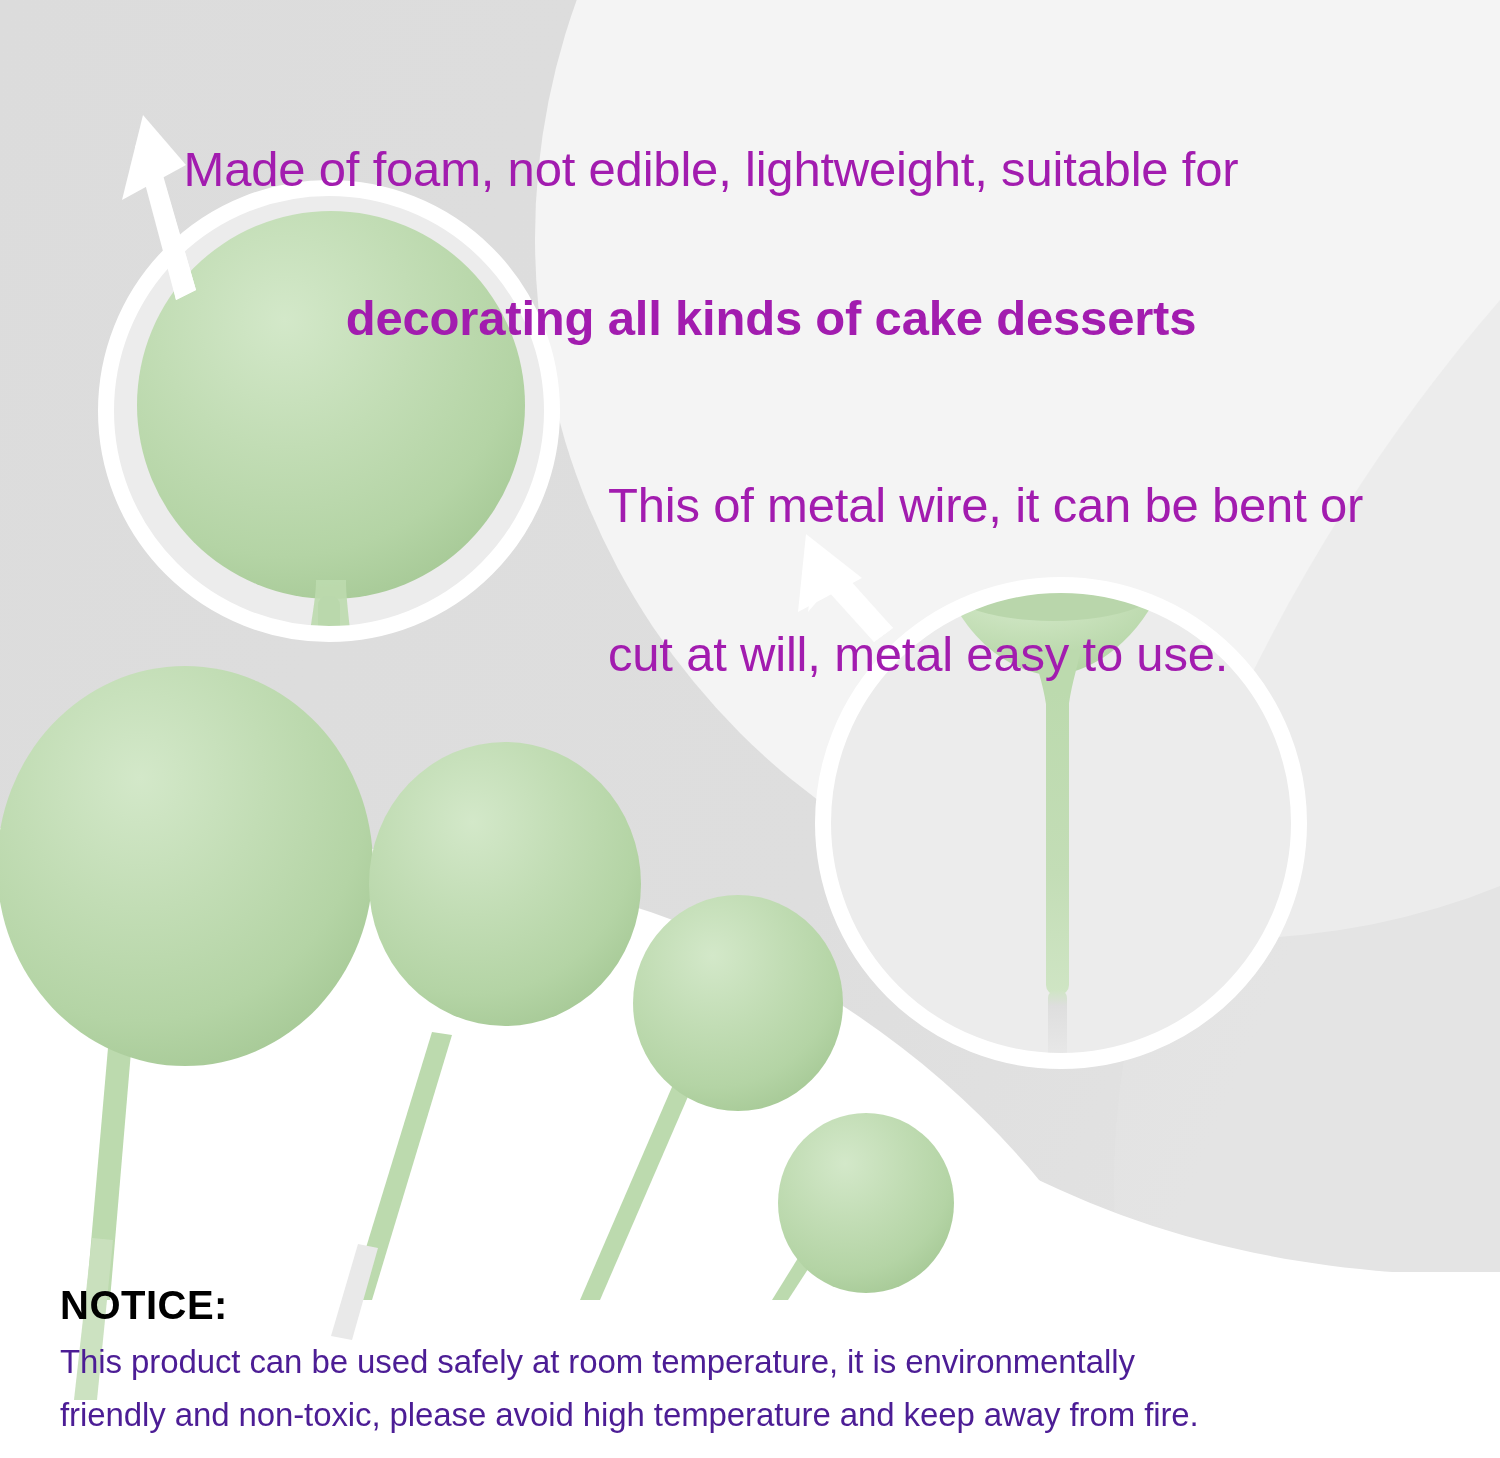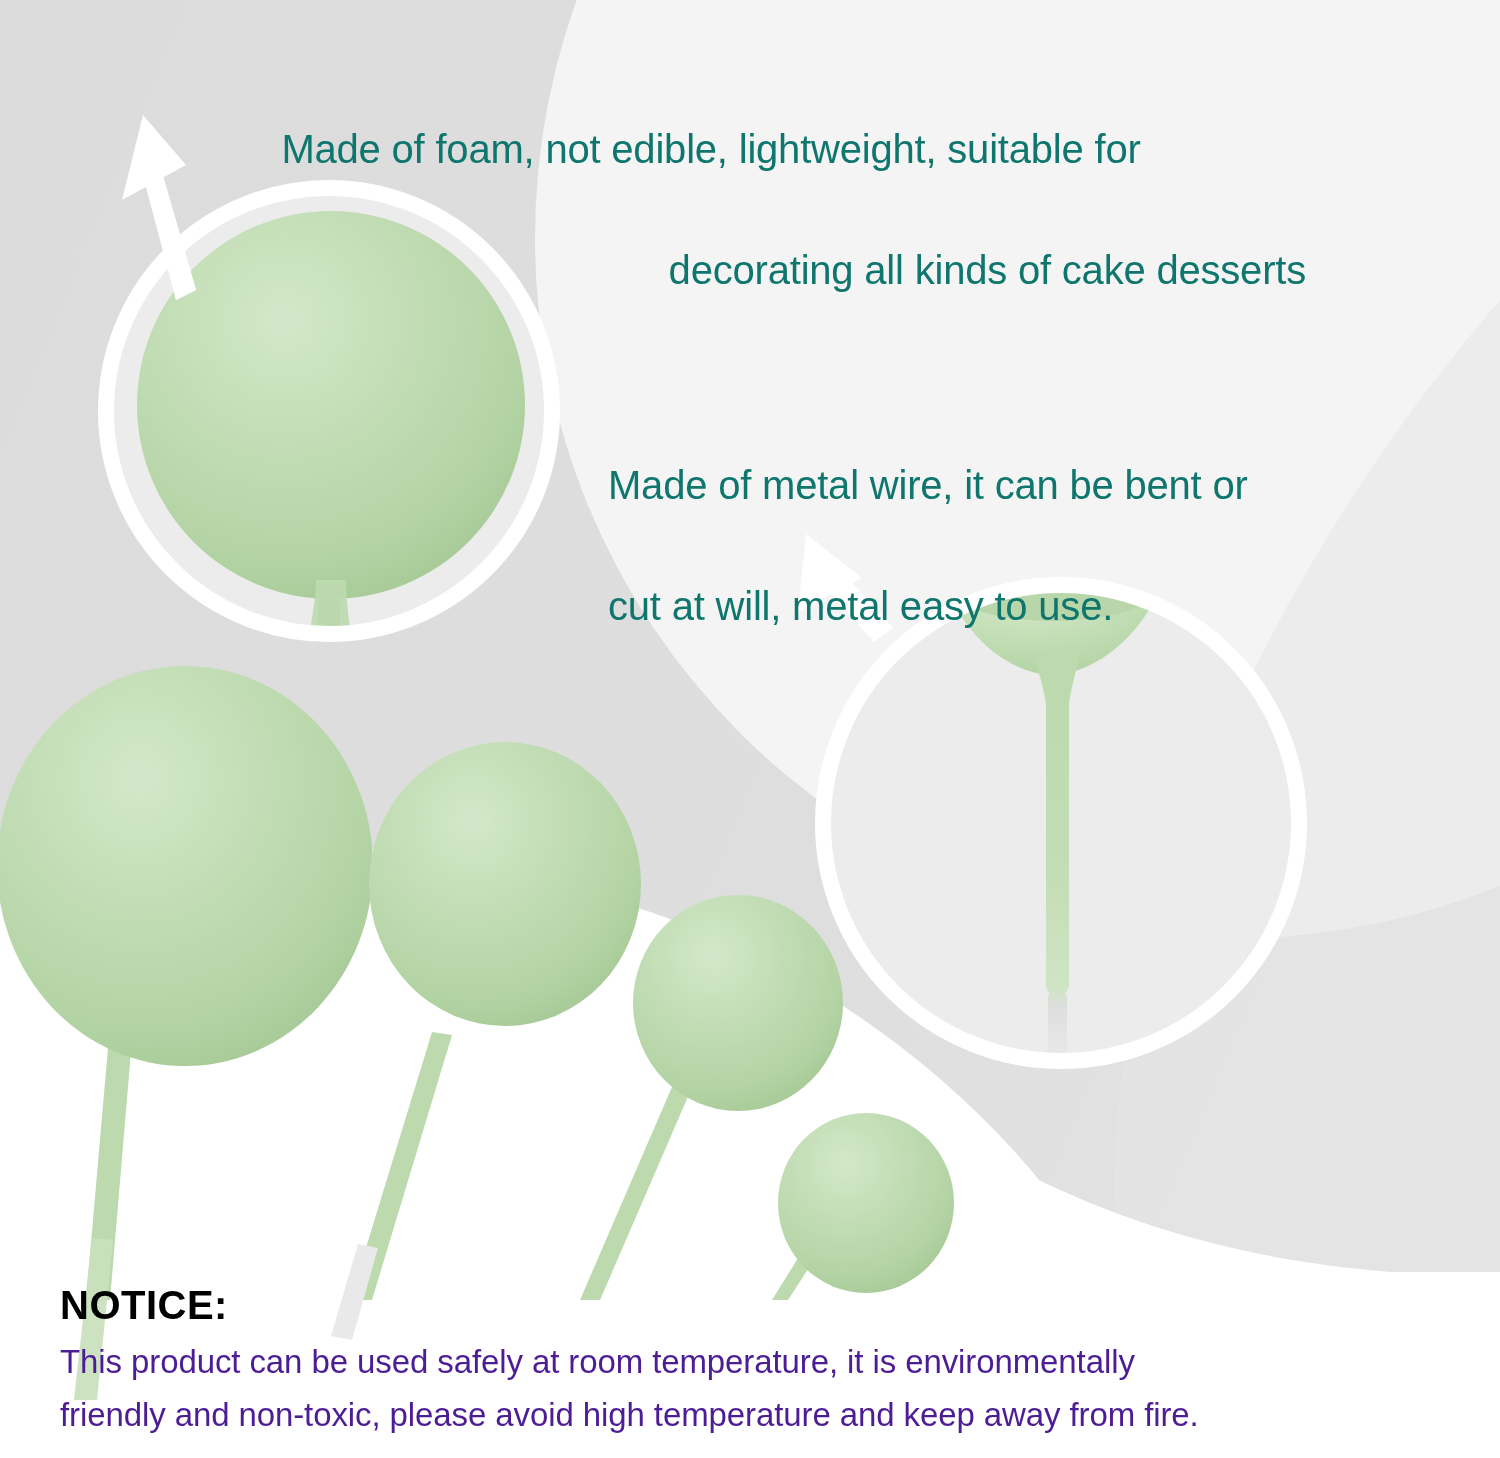--- a/index.html
+++ b/index.html
@@ -17,34 +17,34 @@
   }
 
   
   .bg-layer { position: absolute; inset: 0; overflow: hidden; }
 
   .bg-svg { position: absolute; left: 0; top: 0; }
 
   
   .callout-text {
     position: absolute;
-    color: #0f766e;
-    font-size: 40px;
+    color: #a21caf;
+    font-size: 49px;
     line-height: 1.52;
     letter-spacing: -0.2px;
     white-space: pre-line;
   }
   #callout-foam {
     left: 116px;
     top: 58px;
     width: 1190px;
     text-align: center;
   }
   #callout-foam .l1 { display: block; text-align: center; }
-  #callout-foam .l2 { display: block; text-align: right; padding-left: 120px; }
+  #callout-foam .l2 { display: block; text-align: center; padding-left: 120px; font-weight: bold; }
 
   #callout-wire {
     left: 608px;
     top: 394px;
     width: 880px;
     text-align: left;
   }
   #callout-wire .l1 { display: block; }
   #callout-wire .l2 { display: block; }
 
@@ -208,21 +208,21 @@
       <path d="M0,1300 L1500,1300 L1500,1458 L0,1458 Z" fill="#ffffff" opacity="0"></path>
     </svg>
   </div>
 
   <div class="callout-text" id="callout-foam">
     <span class="l1">Made of foam, not edible, lightweight, suitable for</span>
     <span class="l2">decorating all kinds of cake desserts</span>
   </div>
 
   <div class="callout-text" id="callout-wire">
-    <span class="l1">Made of metal wire, it can be bent or</span>
+    <span class="l1">This of metal wire, it can be bent or</span>
     <span class="l2">cut at will, metal easy to use.</span>
   </div>
 
   <div id="notice-block">
     <div id="notice-title">NOTICE:</div>
     <span class="notice-line">This product can be used safely at room temperature, it is environmentally</span>
     <span class="notice-line">friendly and non-toxic, please avoid high temperature and keep away from fire.</span>
   </div>
 
 </div>

